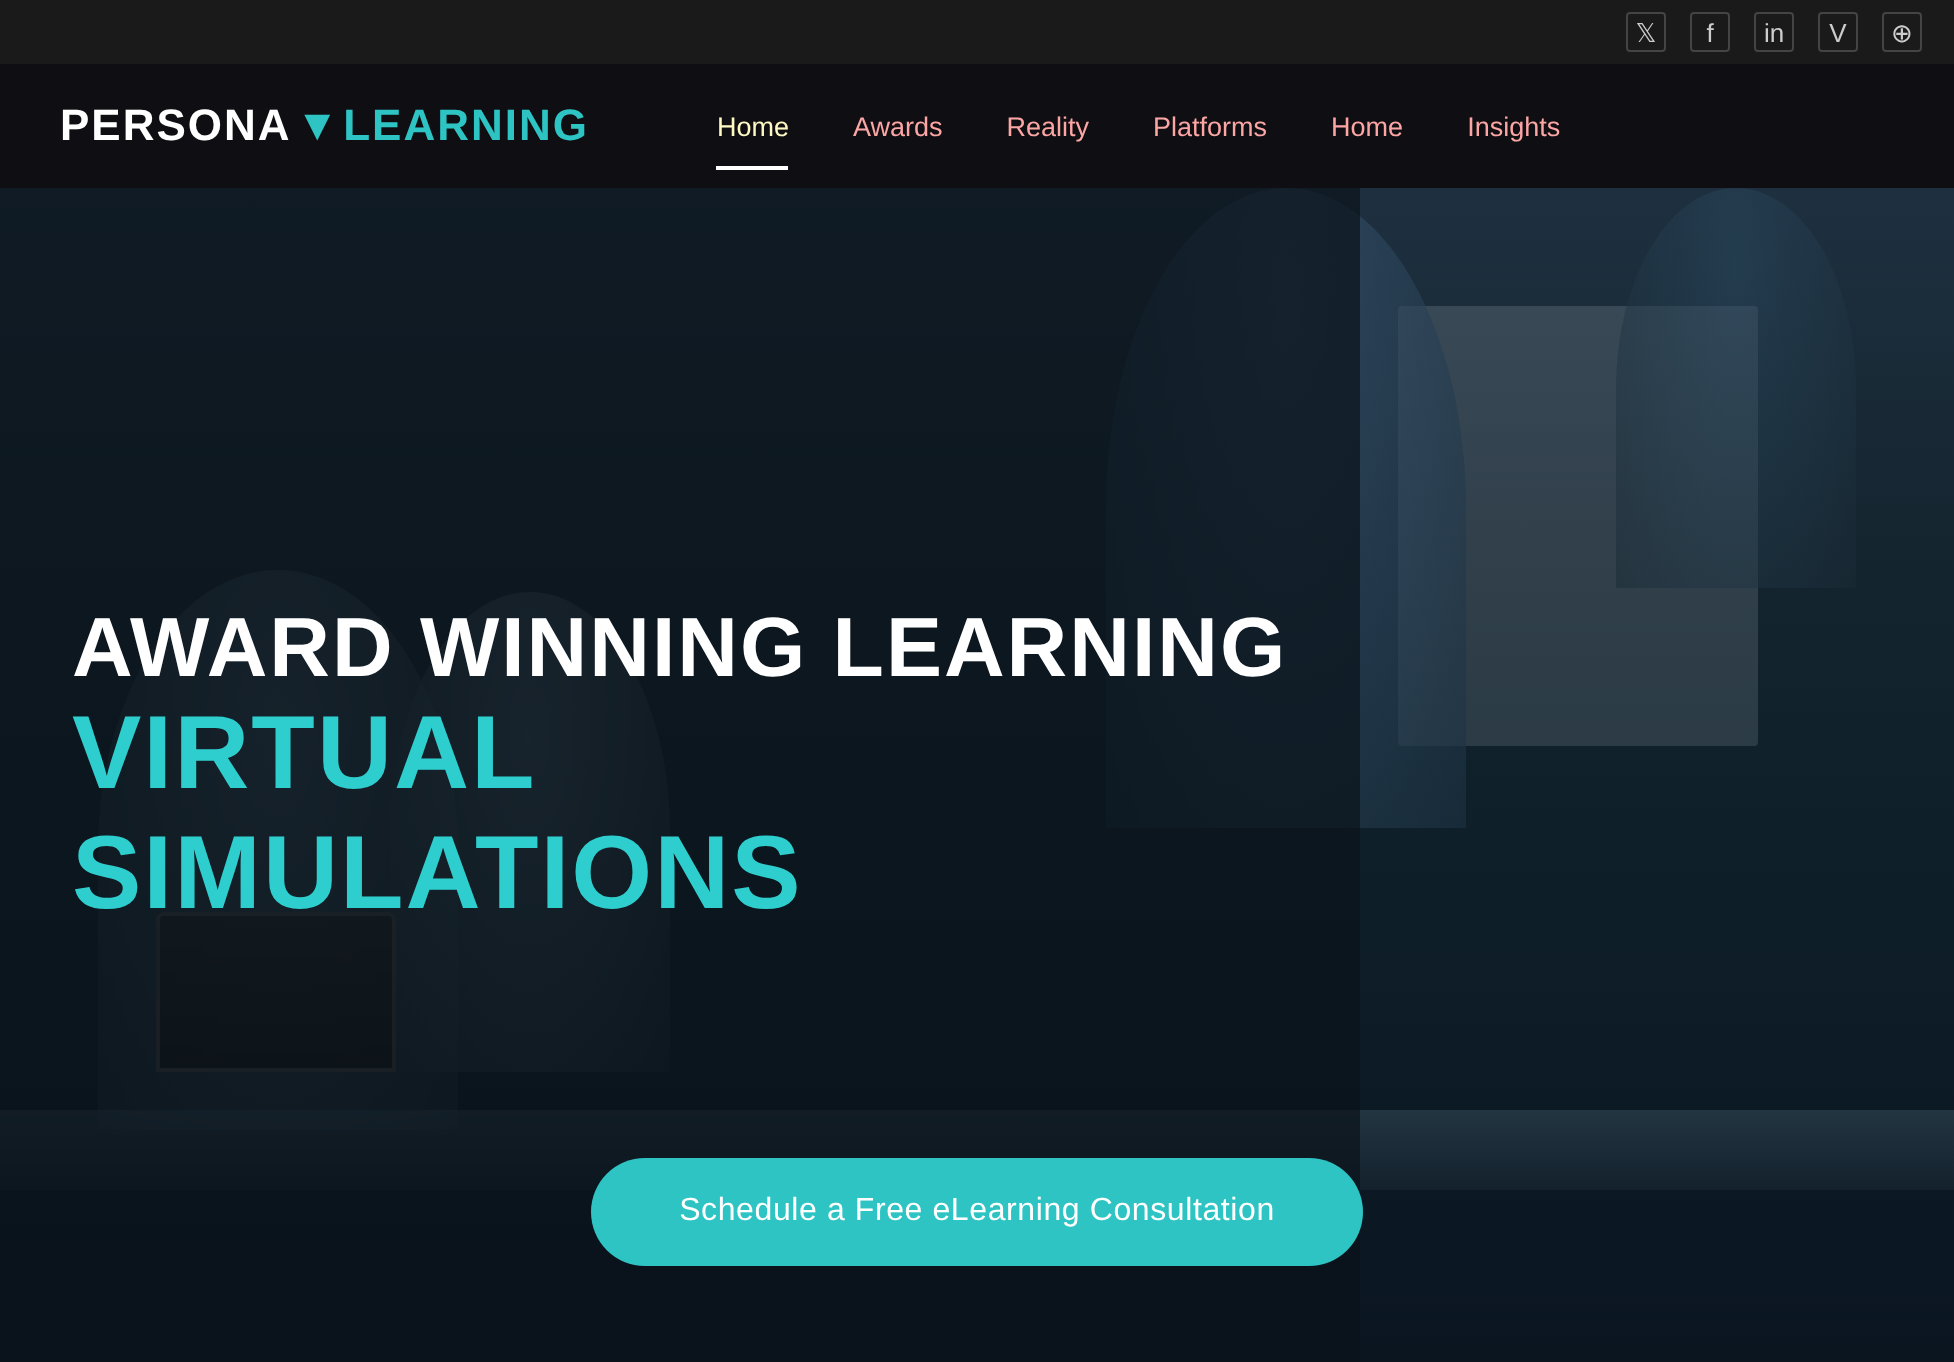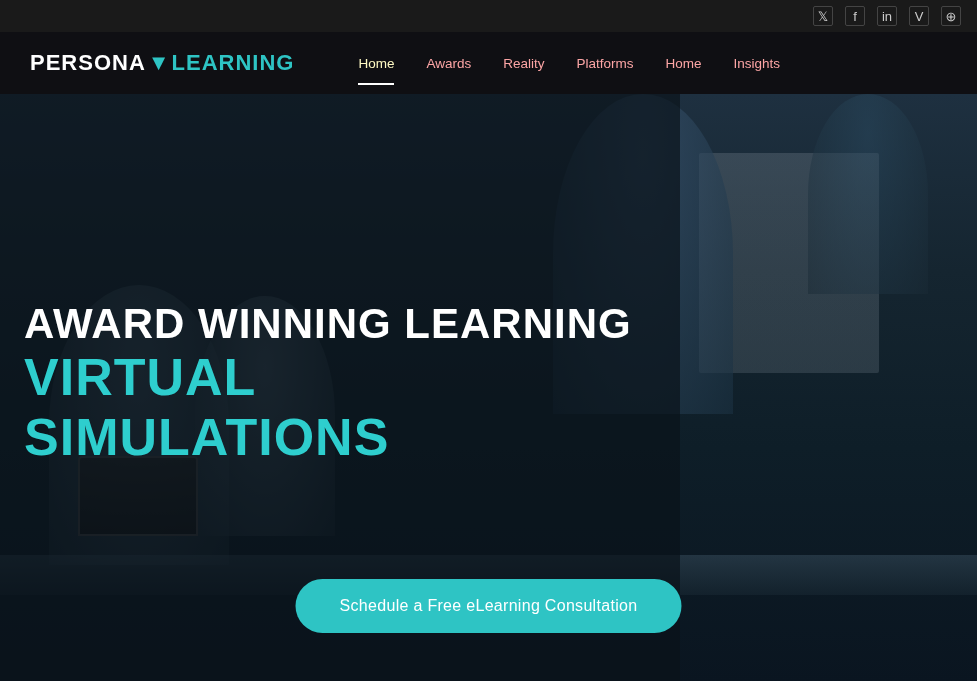--- a/index.html
+++ b/index.html
@@ -209,21 +209,21 @@
       left: 0;
       top: 0;
       bottom: 0;
       width: 680px;
       background: rgba(10, 18, 25, 0.7);
     }
 
     
     .hero-content {
       position: absolute;
-      left: 4px;
+      left: 16px;
       top: 50%;
       transform: translateY(-50%);
       padding: 30px 30px 30px 20px;
       max-width: 660px;
     }
 
     .hero-heading {
       color: #fff;
       font-size: 42px;
       font-weight: 700;

